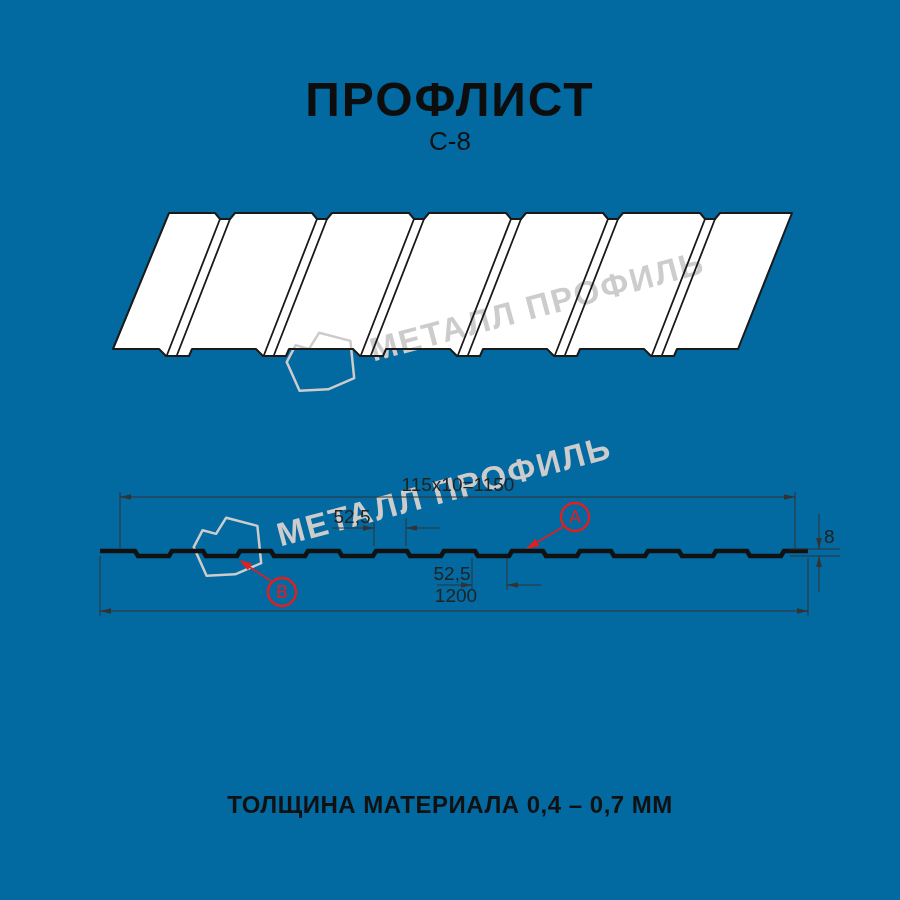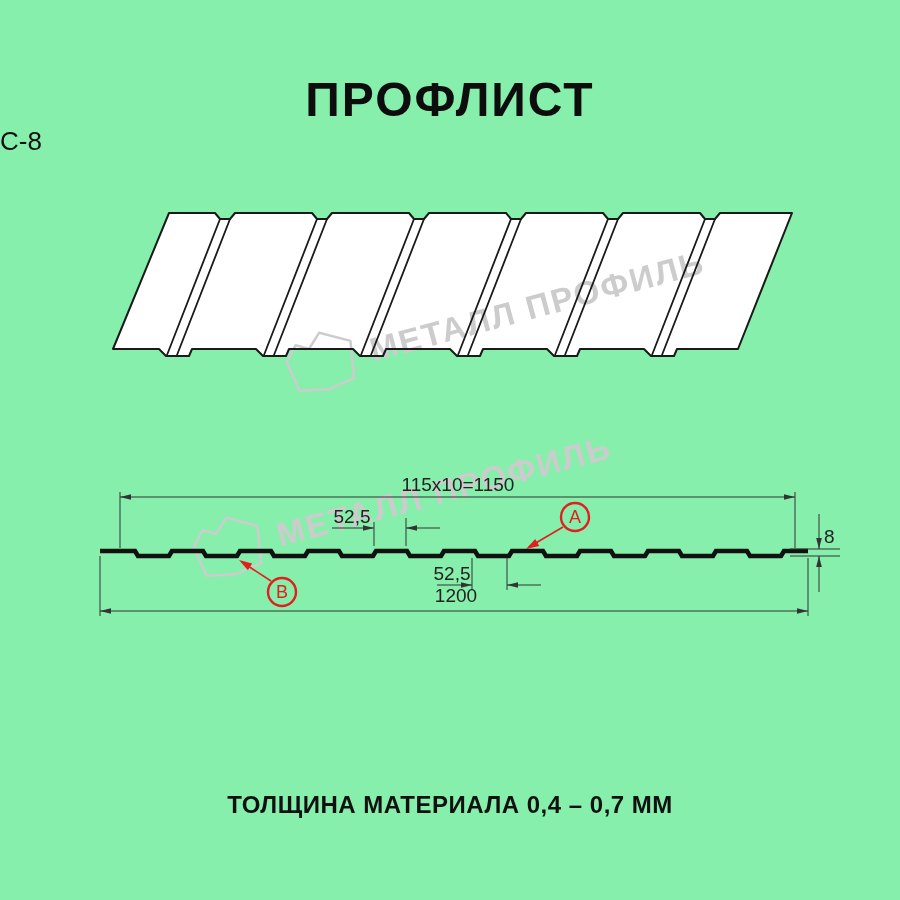--- a/index.html
+++ b/index.html
@@ -1,26 +1,26 @@
 <!DOCTYPE html>
 <html><head>
 <meta charset="utf-8">
 <style>
   html,body{margin:0;padding:0;background:#ffffff;}
   .page{
-    position:relative;width:900px;height:900px;background:#86efac;overflow:hidden;
+    position:relative;width:900px;height:900px;background:#0369a1;overflow:hidden;
     font-family:"Liberation Sans",sans-serif;
     --accent:#e31e1e; --wmcolor:#cccccc; --line:#1a1a1a; --dimcolor:#333333;
   }
   .title{
     position:absolute;top:74px;left:0;width:100%;text-align:center;
     font-size:48px;line-height:52px;font-weight:bold;letter-spacing:2px;color:#0d0d0d;
   }
   .subtitle{
-    position:absolute;top:127px;left:0;width:100%;text-align:left;
+    position:absolute;top:127px;left:0;width:100%;text-align:center;
     font-size:26px;line-height:28px;font-weight:500;color:#111;
   }
   .footer{
     position:absolute;top:793px;left:0;width:100%;text-align:center;
     font-size:24px;line-height:24px;font-weight:600;letter-spacing:.5px;color:#111;
   }
   svg.drawing{position:absolute;left:0;top:0;}
   .sheet-fill{fill:#ffffff;stroke:none;}
   .sheet-stroke{fill:none;stroke:var(--line);stroke-width:2;stroke-linejoin:round;}
   .rib-line{stroke:var(--line);stroke-width:1.8;stroke-linecap:round;}

